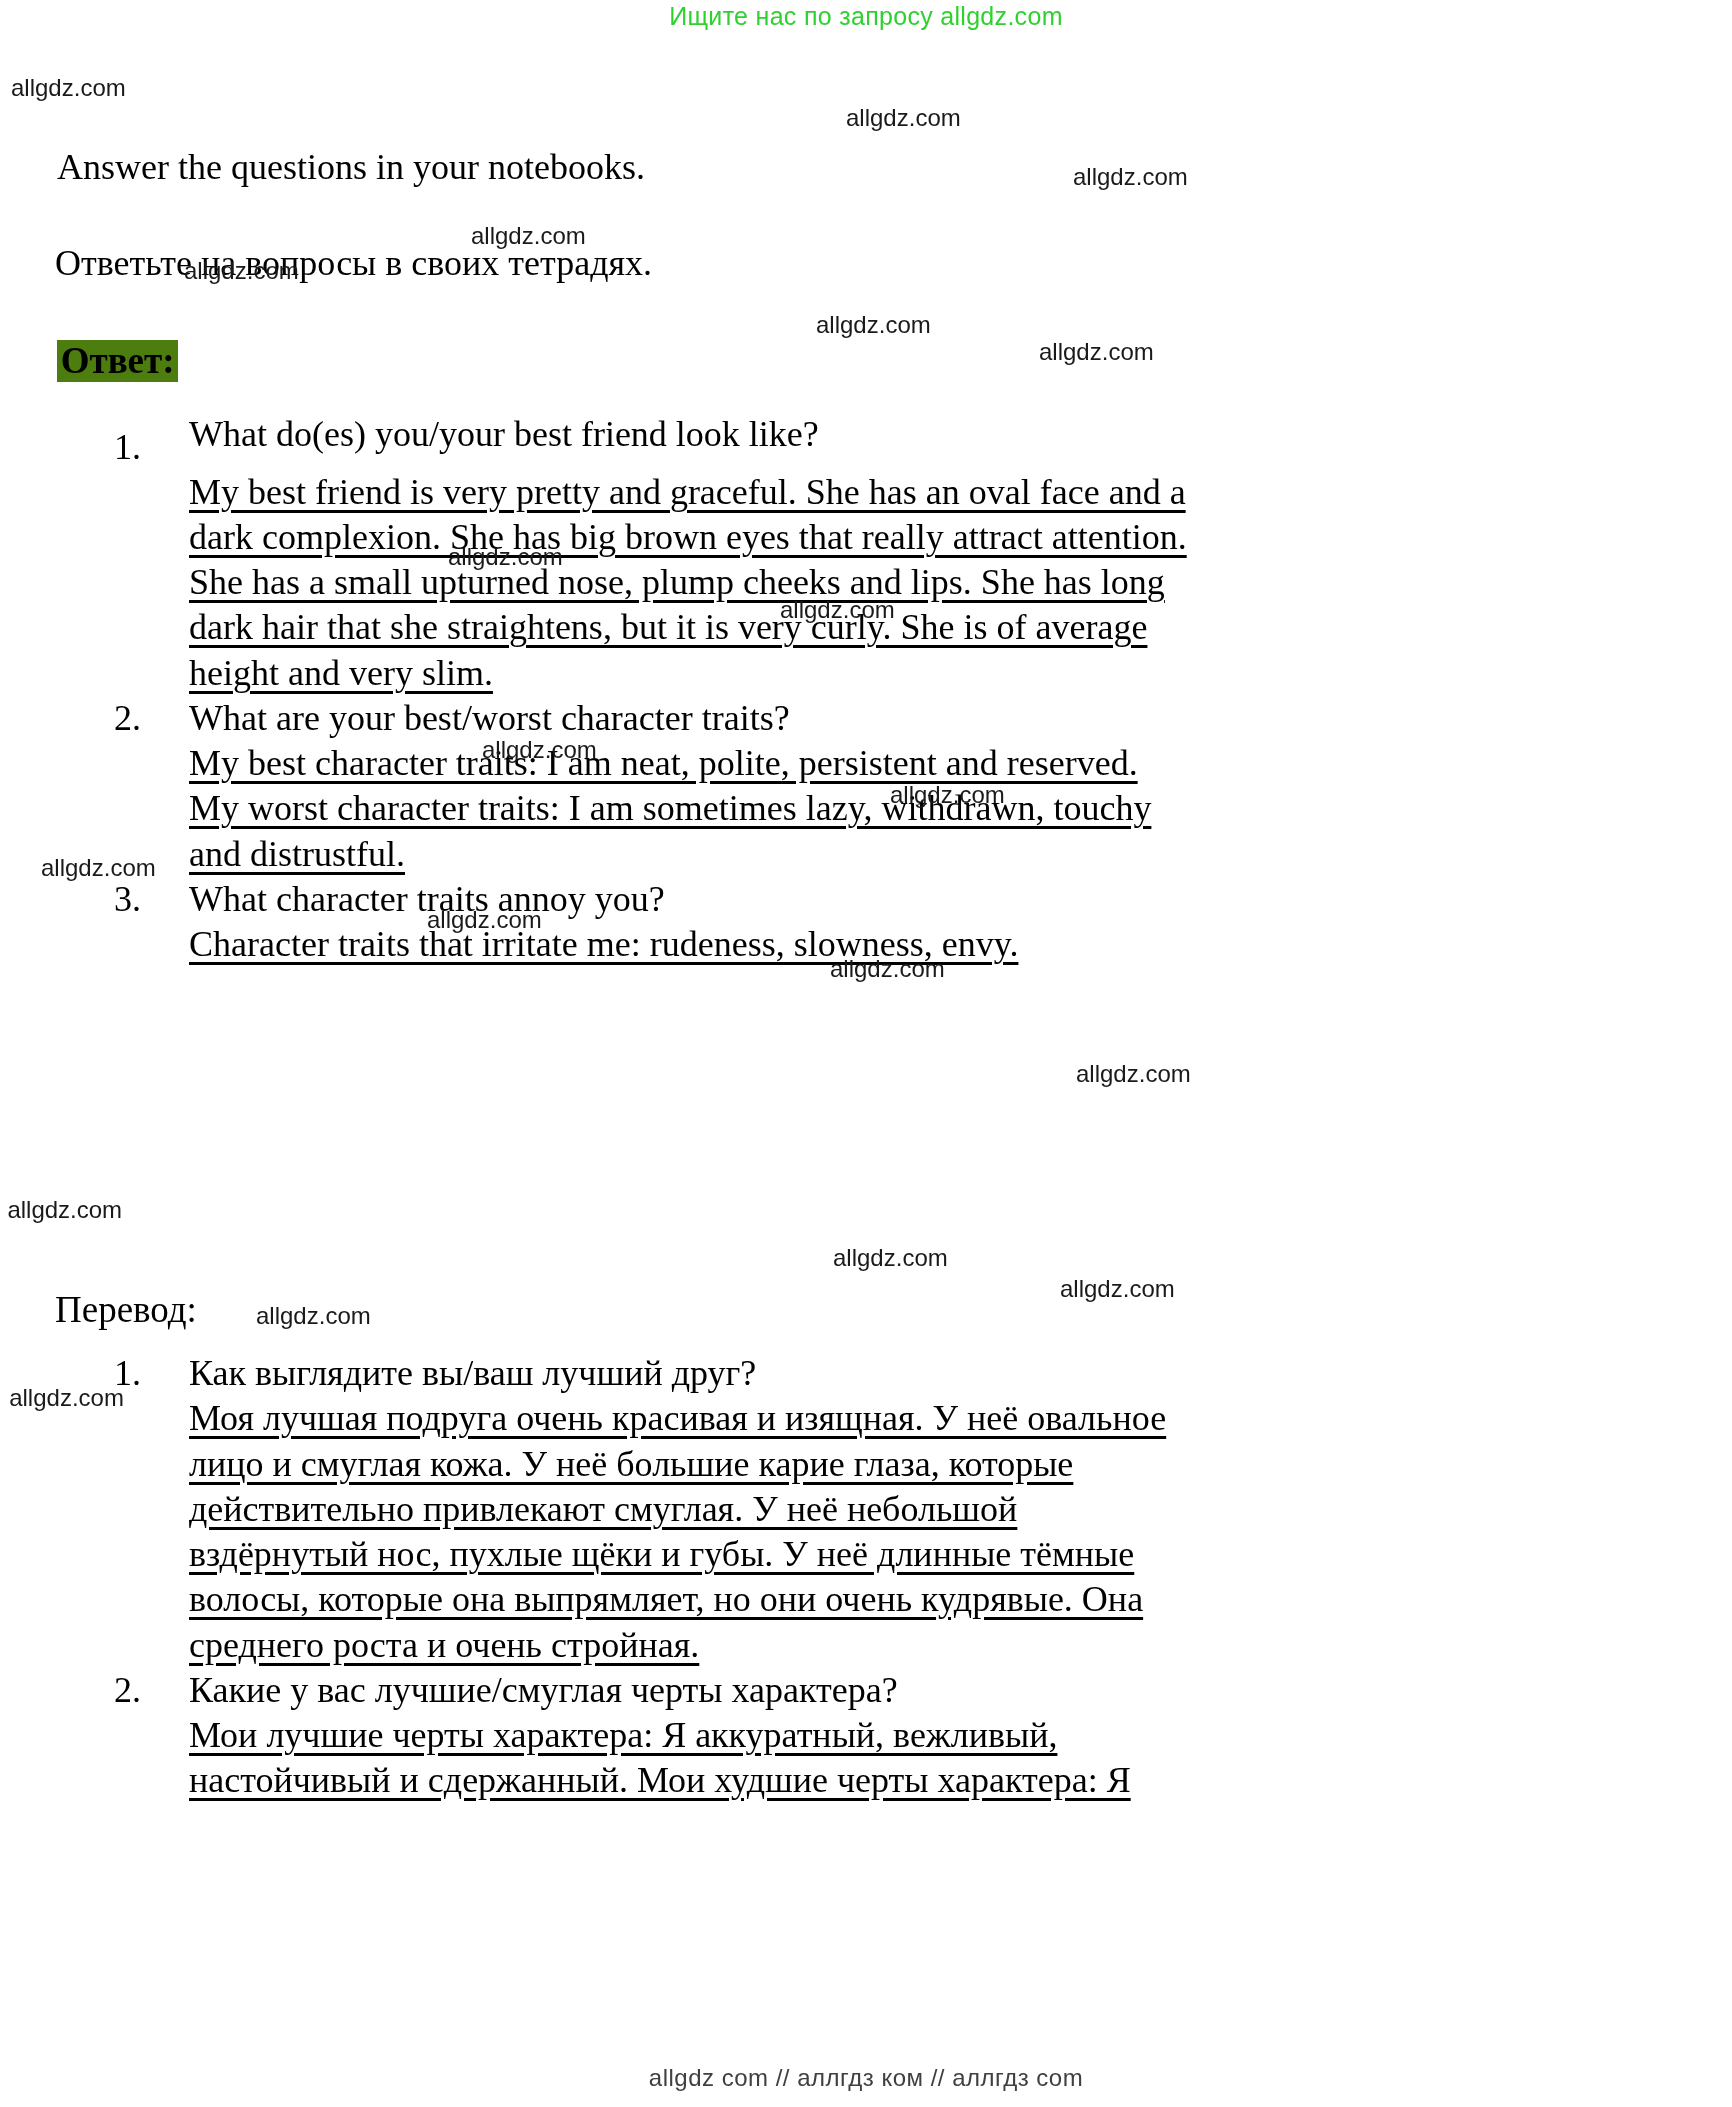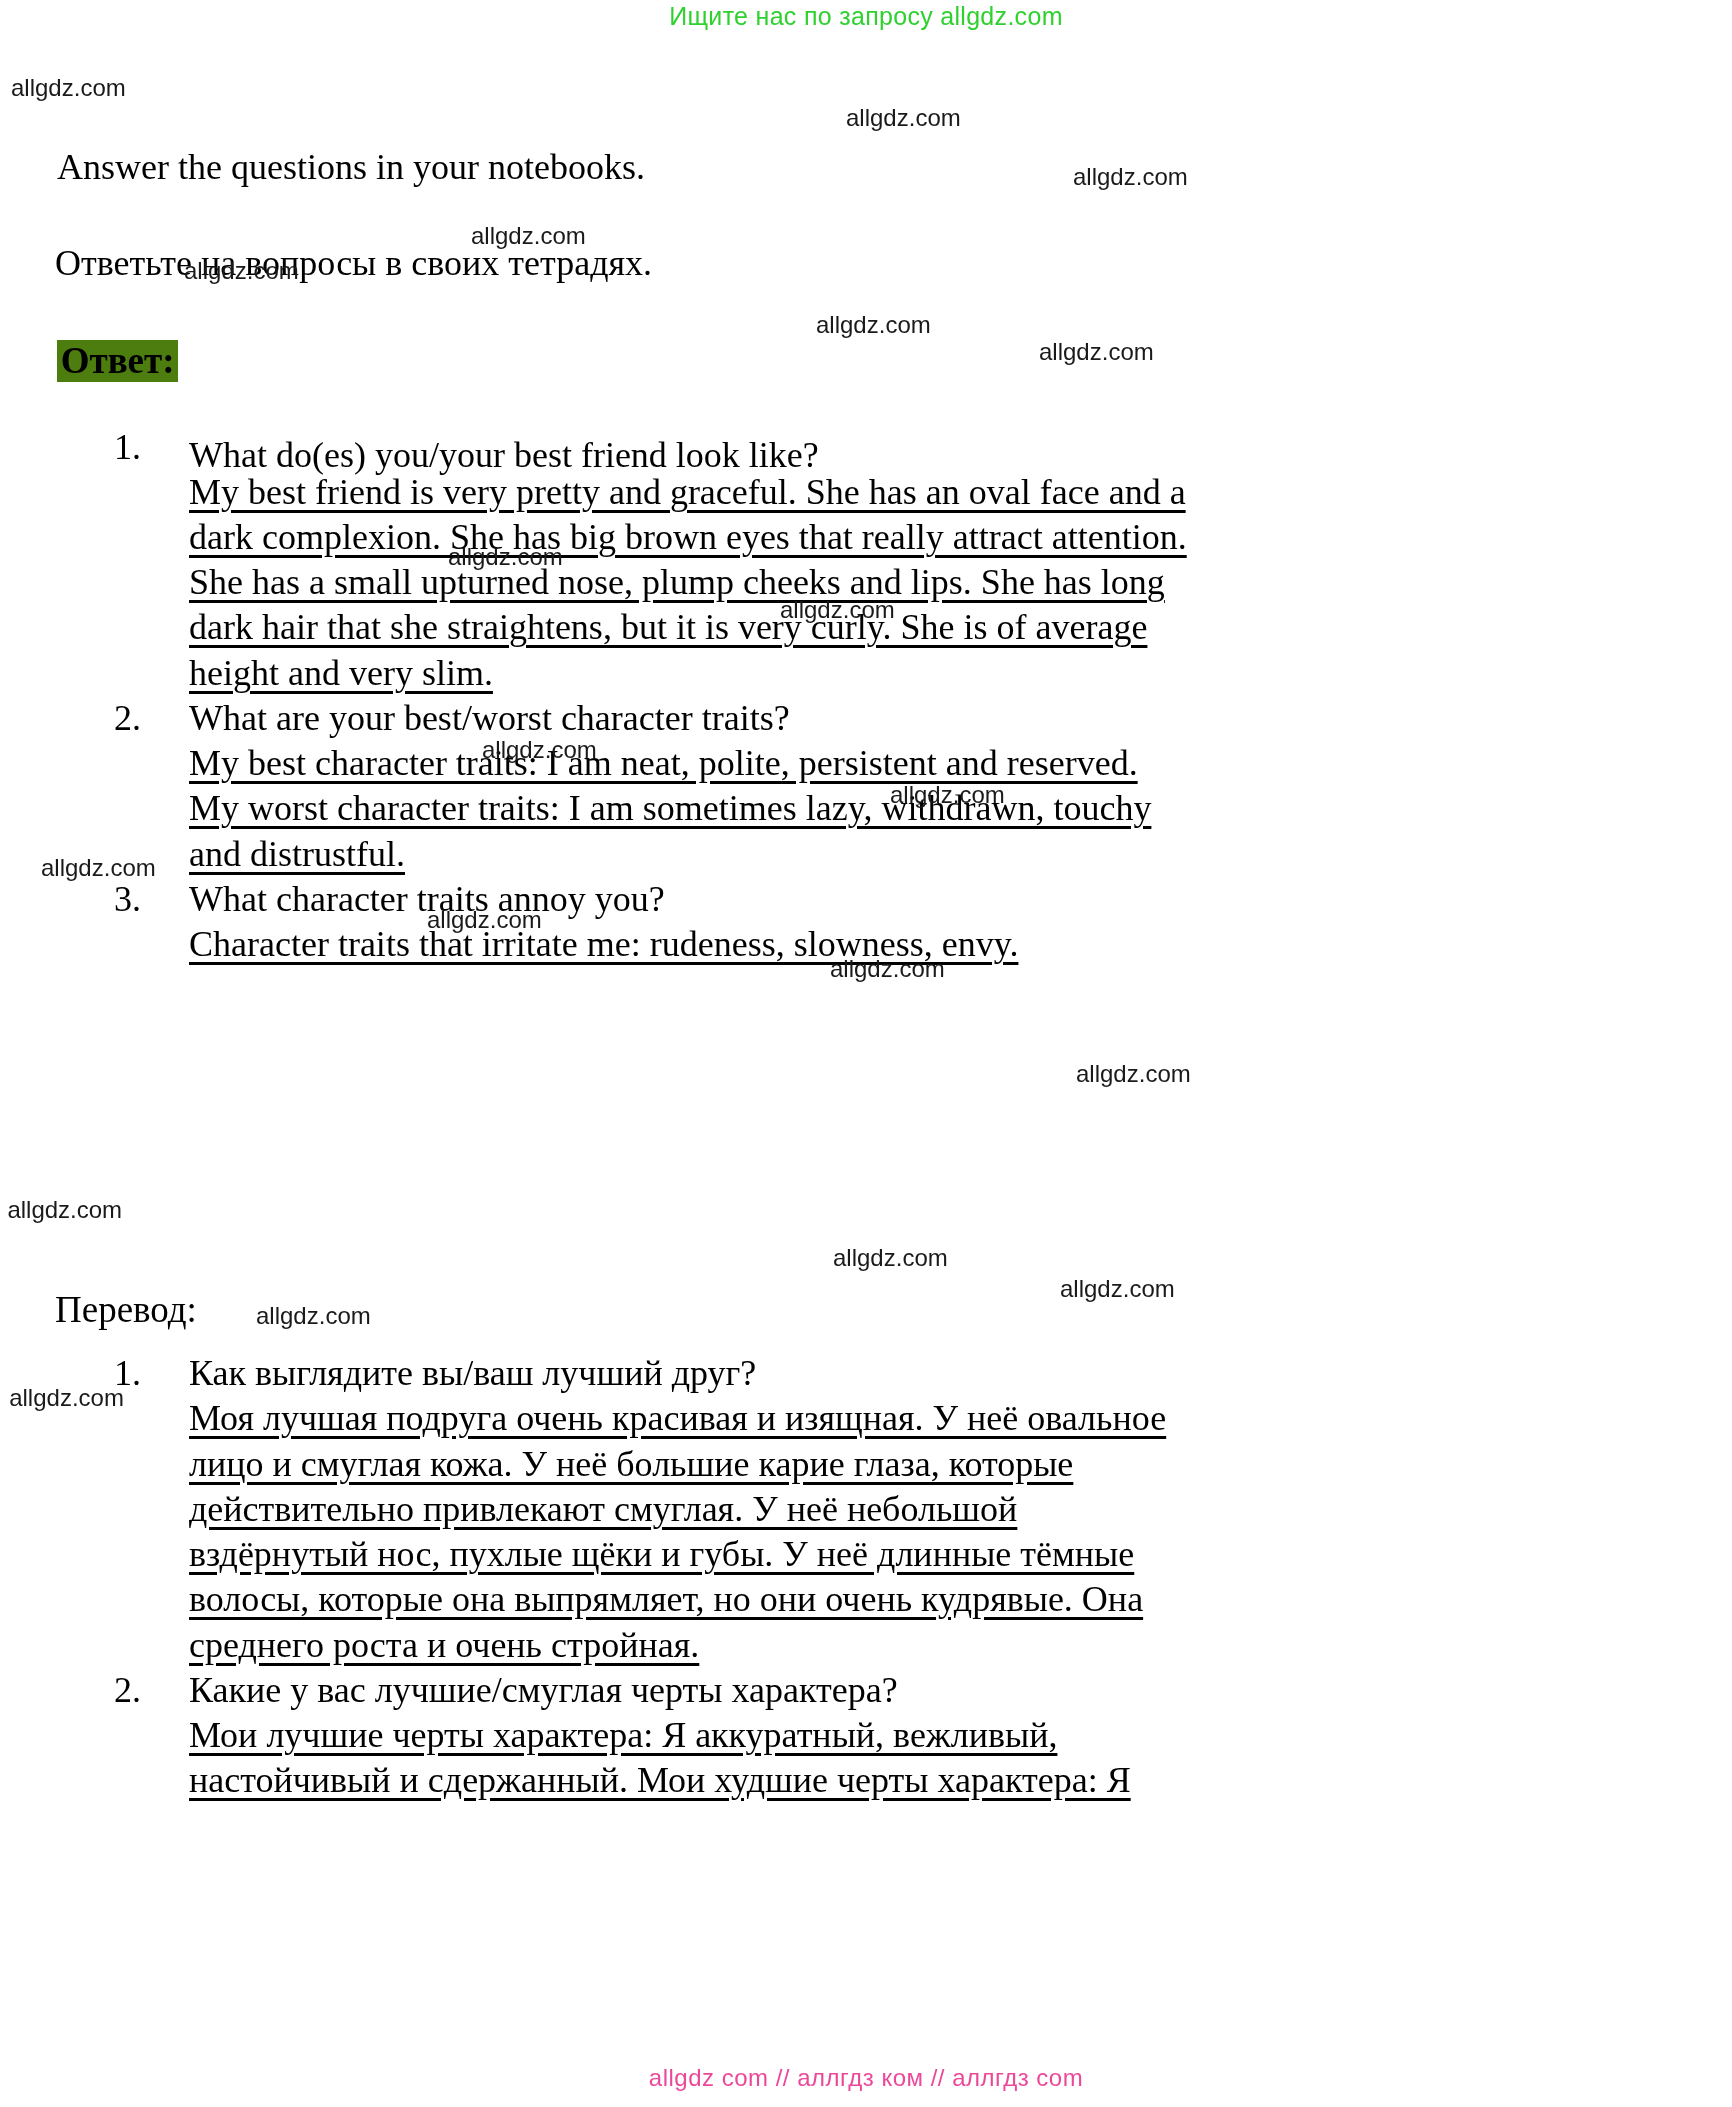--- a/index.html
+++ b/index.html
@@ -149,21 +149,21 @@
   <div class="lead-en">Answer the questions in your notebooks.</div>
 
   <div class="lead-ru">Ответьте на вопросы в своих тетрадях.</div>
 
   <div class="label-answer" style="background: #4d7c0f;">Ответ:</div>
 
   <div class="label-translation">Перевод:</div>
 
   <div class="qlist" id="answers-list">
       <div class="qnum" style="top: 425px;">1.</div>
-      <div class="qtext" style="top: 433px;">What do(es) you/your best friend look like?</div>
+      <div class="qtext" style="top: 412px;">What do(es) you/your best friend look like?</div>
       <div class="aline" style="top: 470px;">My best friend is very pretty and graceful. She has an oval face and a</div>
       <div class="aline" style="top: 515px;">dark complexion. She has big brown eyes that really attract attention.</div>
       <div class="aline" style="top: 560px;">She has a small upturned nose, plump cheeks and lips. She has long</div>
       <div class="aline" style="top: 605px;">dark hair that she straightens, but it is very curly. She is of average</div>
       <div class="aline" style="top: 651px;">height and very slim.</div>
       <div class="qnum" style="top: 696px;">2.</div>
       <div class="qtext" style="top: 696px;">What are your best/worst character traits?</div>
       <div class="aline" style="top: 741px;">My best character traits: I am neat, polite, persistent and reserved.</div>
       <div class="aline" style="top: 786px;">My worst character traits: I am sometimes lazy, withdrawn, touchy</div>
       <div class="aline" style="top: 832px;">and distrustful.</div>
@@ -203,16 +203,16 @@
       <div class="wm" style="left: 427px; top: 906px; font-size: 24px;">allgdz.com</div>
       <div class="wm" style="left: 830px; top: 955px; font-size: 24px;">allgdz.com</div>
       <div class="wm" style="left: 1076px; top: 1060px; font-size: 24px;">allgdz.com</div>
       <div class="wm" style="left: 7.4px; top: 1196px; font-size: 24px;">allgdz.com</div>
       <div class="wm" style="left: 833px; top: 1244px; font-size: 24px;">allgdz.com</div>
       <div class="wm" style="left: 1060px; top: 1275px; font-size: 24px;">allgdz.com</div>
       <div class="wm" style="left: 256px; top: 1302px; font-size: 24px;">allgdz.com</div>
       <div class="wm" style="left: 9.2px; top: 1384px; font-size: 24px;">allgdz.com</div>
     </div>
 
-  <div class="footer" style="color: #ec4899;">allgdz com  //  аллгдз ком  //  аллгдз com</div>
+  <div class="footer" style="color: #404040;">allgdz com  //  аллгдз ком  //  аллгдз com</div>
 
 </div>
 
 
 </body></html>

